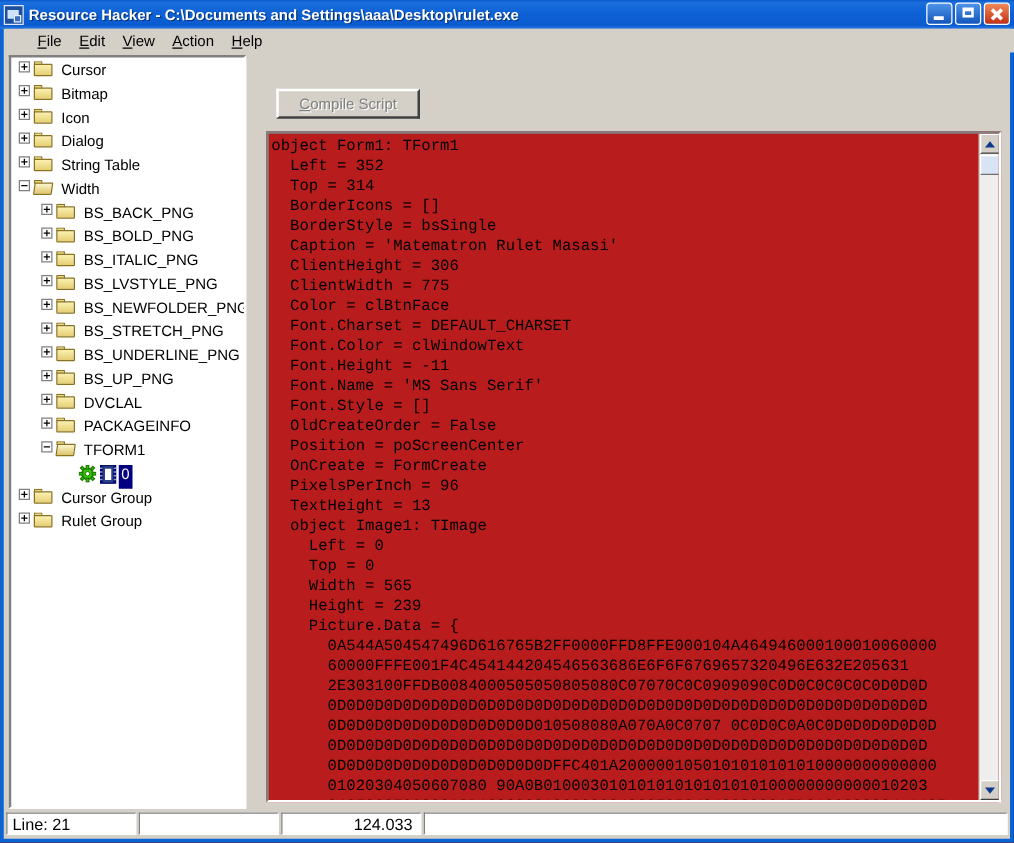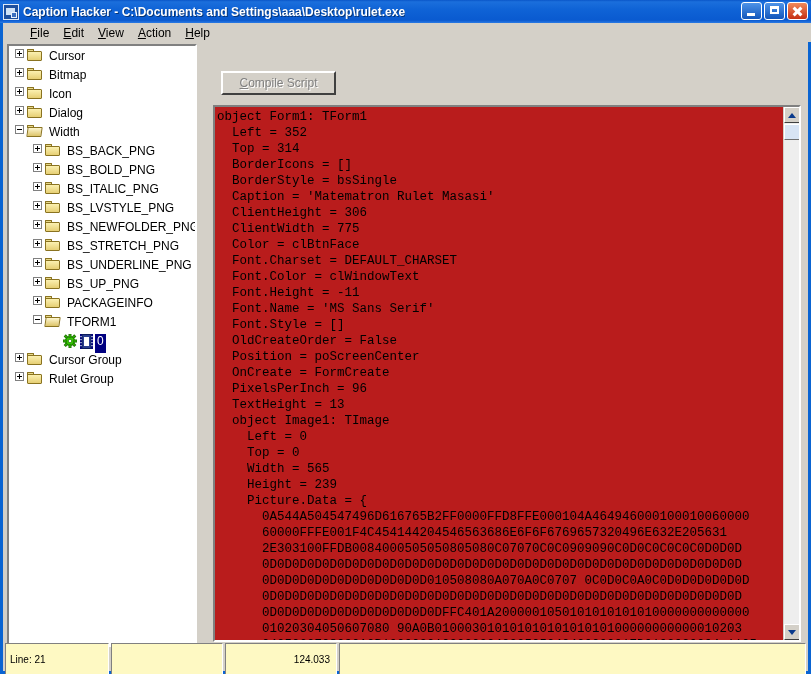--- a/index.html
+++ b/index.html
@@ -195,41 +195,41 @@
     box-sizing:border-box;
   }
 
   
   #statusbar{
     position:absolute;left:2px;top:626px;width:801px;height:20px;
     display:flex;align-items:center;gap:2px;
     box-sizing:border-box;
   }
   .statcell{
-    height:32px;
+    height:18px;
     border:1px solid;
     border-color:#808080 #ffffff #ffffff #808080;
-    background:#fef9c3;
-    font-size:10px;color:#000;
+    background:#ffffff;
+    font-size:13px;color:#000;
     display:flex;align-items:center;
     padding:0 4px;box-sizing:border-box;
   }
   #stat-line{width:104px;}
   #stat-blank1{width:112px;}
   #stat-number{width:112px;justify-content:flex-end;padding-right:6px;}
   #stat-blank2{flex:1 1 auto;}
 </style>
 </head>
 <body>
 
 <div id="window">
 
   <div id="titlebar">
     <div class="sysicon"></div>
-    <span id="title-text">Caption Hacker  -  C:\Documents and Settings\aaa\Desktop\rulet.exe</span>
+    <span id="title-text">Resource Hacker  -  C:\Documents and Settings\aaa\Desktop\rulet.exe</span>
     <div id="winbuttons">
       <div class="winbtn min"></div>
       <div class="winbtn max"></div>
       <div class="winbtn close"></div>
     </div>
   </div>
 
   <div id="client">
 
     <div id="menubar">
@@ -273,20 +273,29 @@
             <span class="indent" style="width: 6px;"></span>
             <span class="expander plus"></span>
             <span class="folder">
               <span class="tab"></span>
               <span class="body"></span>
             </span>
             <span class="tlabel">Dialog</span>
           </div>
           <div class="tnode">
             <span class="indent" style="width: 6px;"></span>
+            <span class="expander plus"></span>
+            <span class="folder">
+              <span class="tab"></span>
+              <span class="body"></span>
+            </span>
+            <span class="tlabel">String Table</span>
+          </div>
+          <div class="tnode">
+            <span class="indent" style="width: 6px;"></span>
             <span class="expander"></span>
             <span class="folder open">
               <span class="tab"></span>
               <span class="body"></span>
             </span>
             <span class="tlabel">Width</span>
           </div>
           <div class="tnode">
             <span class="indent" style="width: 24px;"></span>
             <span class="expander plus"></span>
@@ -351,20 +360,29 @@
             <span class="tlabel">BS_UNDERLINE_PNG</span>
           </div>
           <div class="tnode">
             <span class="indent" style="width: 24px;"></span>
             <span class="expander plus"></span>
             <span class="folder">
               <span class="tab"></span>
               <span class="body"></span>
             </span>
             <span class="tlabel">BS_UP_PNG</span>
+          </div>
+          <div class="tnode">
+            <span class="indent" style="width: 24px;"></span>
+            <span class="expander plus"></span>
+            <span class="folder">
+              <span class="tab"></span>
+              <span class="body"></span>
+            </span>
+            <span class="tlabel">DVCLAL</span>
           </div>
           <div class="tnode">
             <span class="indent" style="width: 24px;"></span>
             <span class="expander plus"></span>
             <span class="folder">
               <span class="tab"></span>
               <span class="body"></span>
             </span>
             <span class="tlabel">PACKAGEINFO</span>
           </div>

